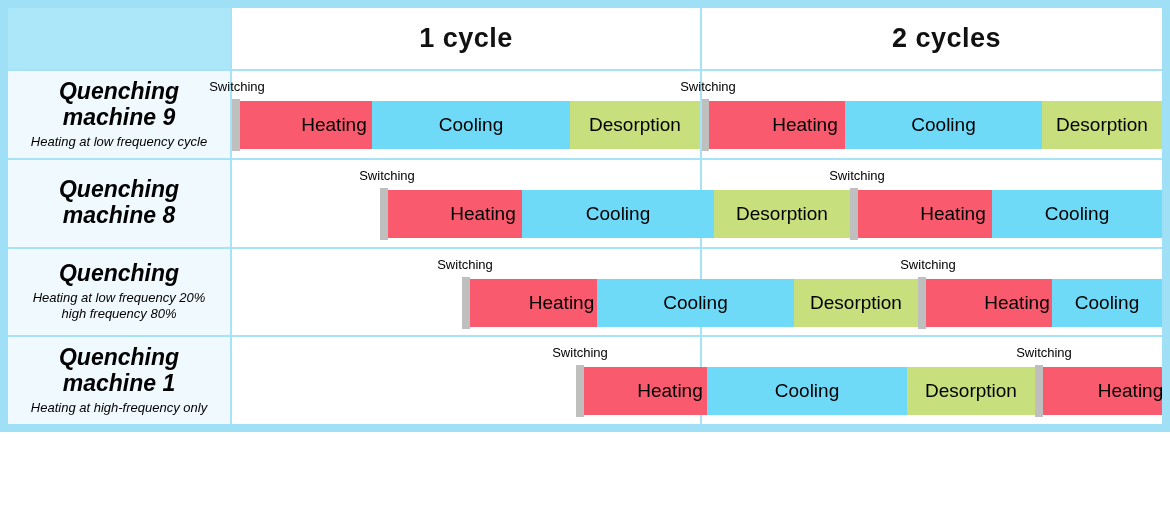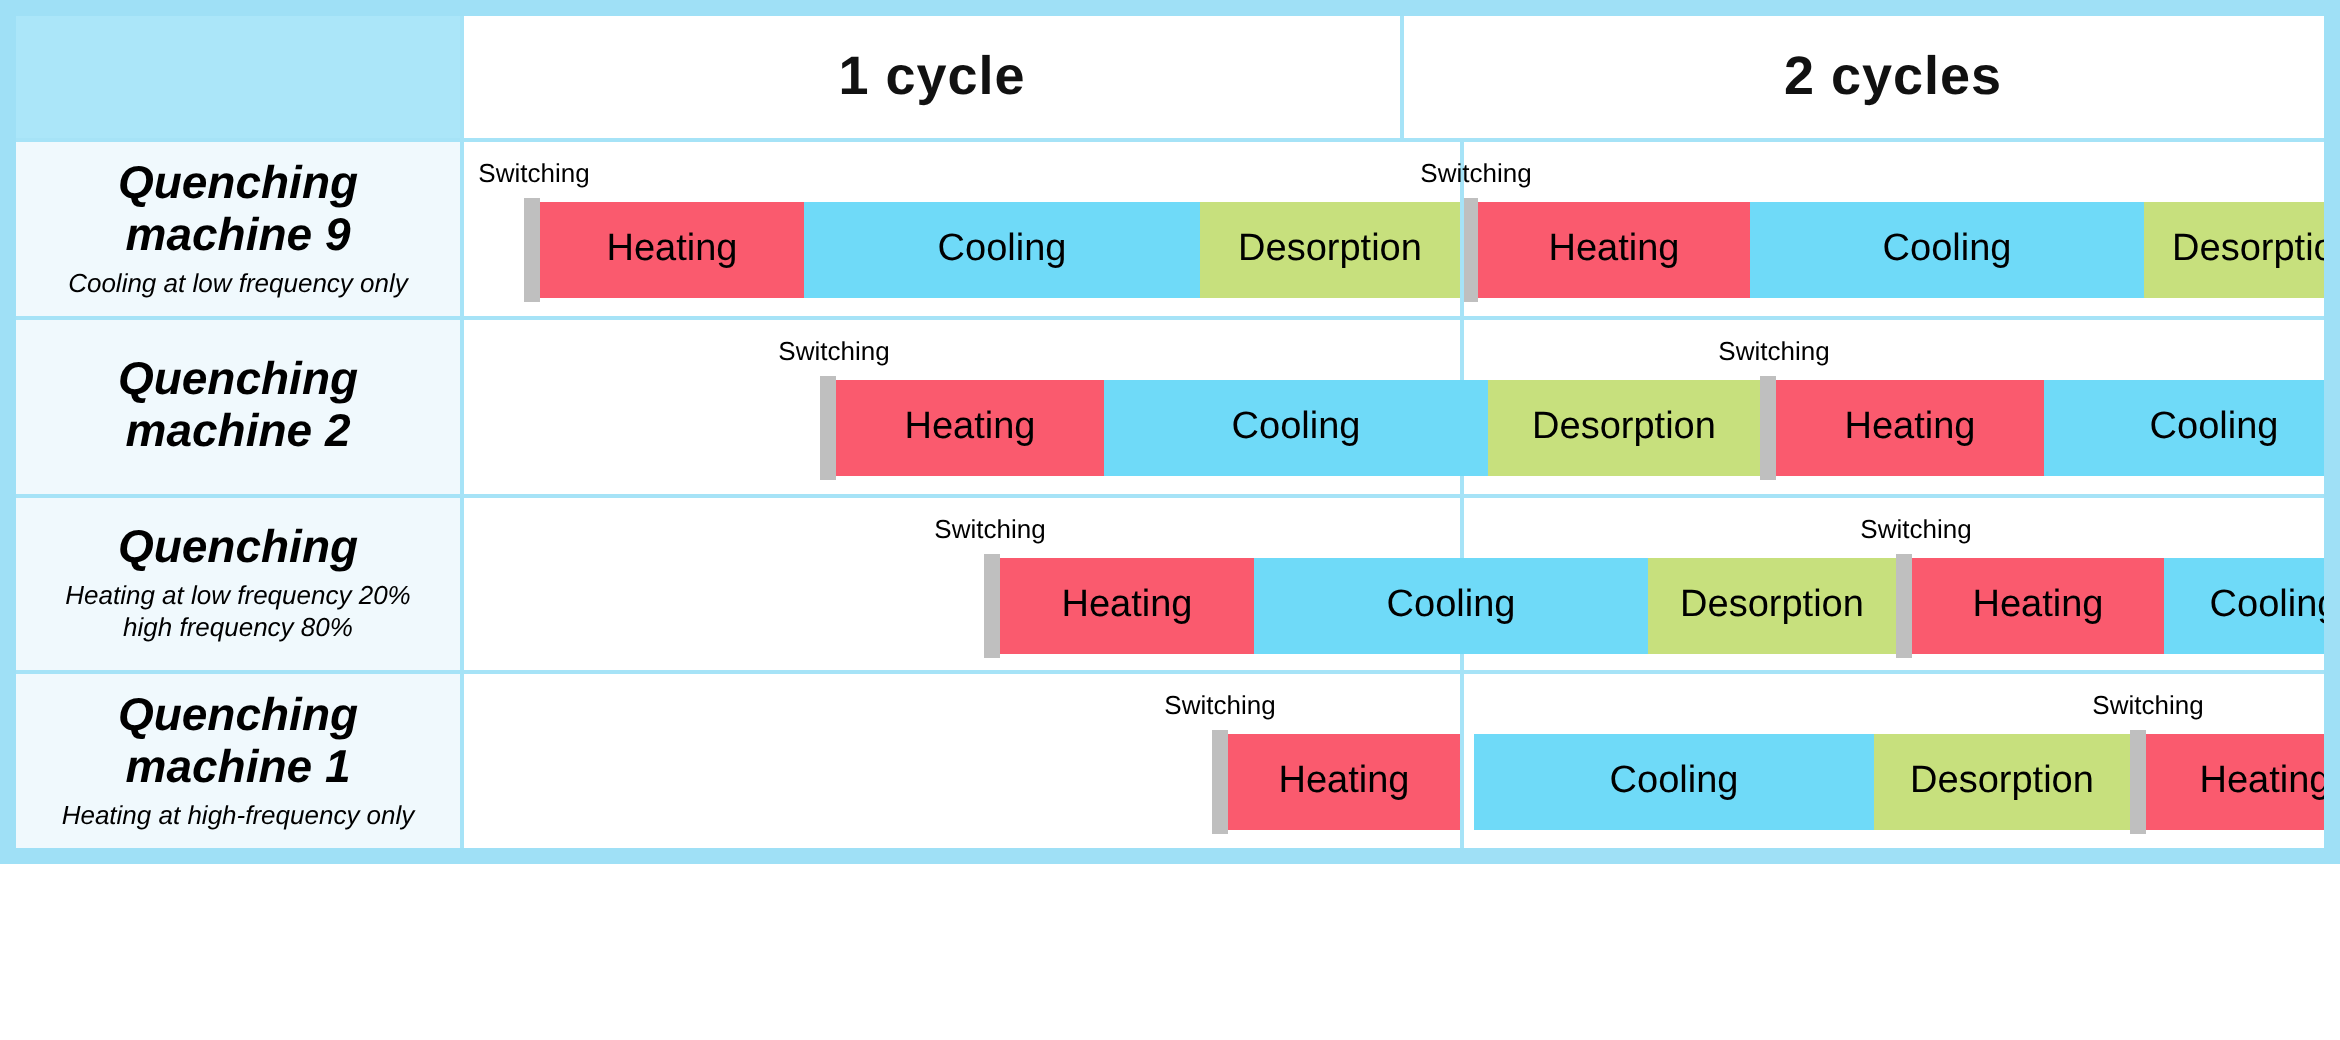--- a/index.html
+++ b/index.html
@@ -18,29 +18,29 @@
   .row + .row { border-top:2px solid var(--grid,#a6e3f7); box-sizing:border-box; }
   .labelcell {
     width:224px; flex:0 0 auto; box-sizing:border-box;
     border-right:2px solid var(--grid,#a6e3f7);
     background:var(--rowlabel,#f0f9fd);
     display:flex; flex-direction:column; align-items:center; justify-content:center;
     text-align:center; color:#000;font-style:italic;
   }
   .mtitle { font-size:23px; font-weight:bold; line-height:1.12; }
   .msub { font-size:13px; line-height:1.25; margin-top:3px; }
-  .timeline { position:relative; flex:1; overflow:visible;margin-left:30px; }
+  .timeline { position:relative; flex:1; overflow:visible; }
   .middiv { position:absolute; left:468px; top:0; bottom:0; width:2px; background:var(--grid,#a6e3f7); z-index:0; }
   .swlabel { position:absolute; top:8px; transform:translateX(-50%); font-size:13px; color:#000; white-space:nowrap; z-index:3; }
   .seg {
     position:absolute; top:30px; height:48px; z-index:2;
     display:flex; align-items:center; justify-content:center;
     font-size:19px; color:#000; white-space:nowrap;
   }
-  .seg.heating    { background:var(--heating,#fa5a6e); }
+  .seg.heating    { background:var(--heating,#fa5a6e);padding-left:28px; }
   .seg.cooling    { background:var(--cooling,#6fdaf8); }
   .seg.desorption { background:var(--desorption,#c7e07d); }
   .seg.switching  { background:var(--switching,#bfbfbf); top:28px; height:52px; z-index:1; }
 </style>
 </head>
 <body>
 
 <div class="frame">
   <div class="header">
     <div class="corner"></div>
@@ -48,42 +48,42 @@
     <div class="hcell h2">2 cycles</div>
   </div>
   <div id="rows">
       <div class="row">
         <div class="labelcell">
           <div class="mtitle">
             <div class="tline">Quenching</div>
             <div class="tline">machine 9</div>
           </div>
           <div class="msub">
-            <div class="sline">Cooling at low frequency only</div>
+            <div class="sline">Heating at low frequency cycle</div>
           </div>
         </div>
         <div class="timeline">
           <div class="middiv"></div>
           <div class="swlabel" style="left: 5px;">Switching</div>
           <div class="swlabel" style="left: 476px;">Switching</div>
           <div class="seg switching" style="left: 0px; width: 8px;"></div>
           <div class="seg heating" style="left: 8px; width: 132px;">Heating</div>
           <div class="seg cooling" style="left: 140px; width: 198px;">Cooling</div>
           <div class="seg desorption" style="left: 338px; width: 130px;">Desorption</div>
           <div class="seg switching" style="left: 470px; width: 7px;"></div>
           <div class="seg heating" style="left: 477px; width: 136px;">Heating</div>
           <div class="seg cooling" style="left: 613px; width: 197px;">Cooling</div>
           <div class="seg desorption" style="left: 810px; width: 120px;">Desorption</div>
         </div>
       </div>
       <div class="row">
         <div class="labelcell">
           <div class="mtitle">
             <div class="tline">Quenching</div>
-            <div class="tline">machine 2</div>
+            <div class="tline">machine 8</div>
           </div>
         </div>
         <div class="timeline">
           <div class="middiv"></div>
           <div class="swlabel" style="left: 155px;">Switching</div>
           <div class="swlabel" style="left: 625px;">Switching</div>
           <div class="seg switching" style="left: 148px; width: 8px;"></div>
           <div class="seg heating" style="left: 156px; width: 134px;">Heating</div>
           <div class="seg cooling" style="left: 290px; width: 192px;">Cooling</div>
           <div class="seg desorption" style="left: 482px; width: 136px;">Desorption</div>

